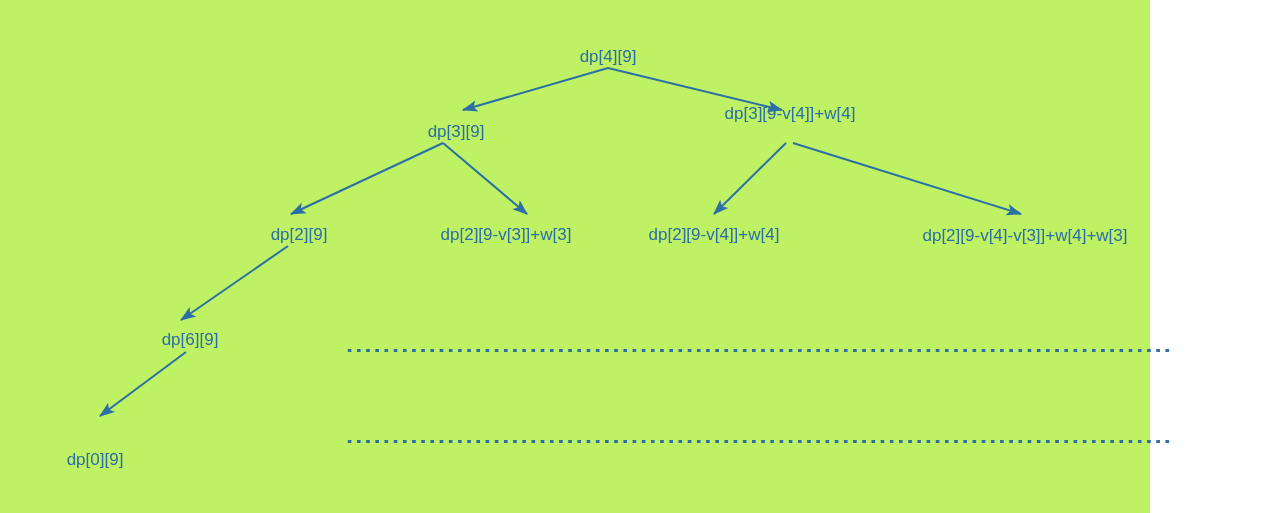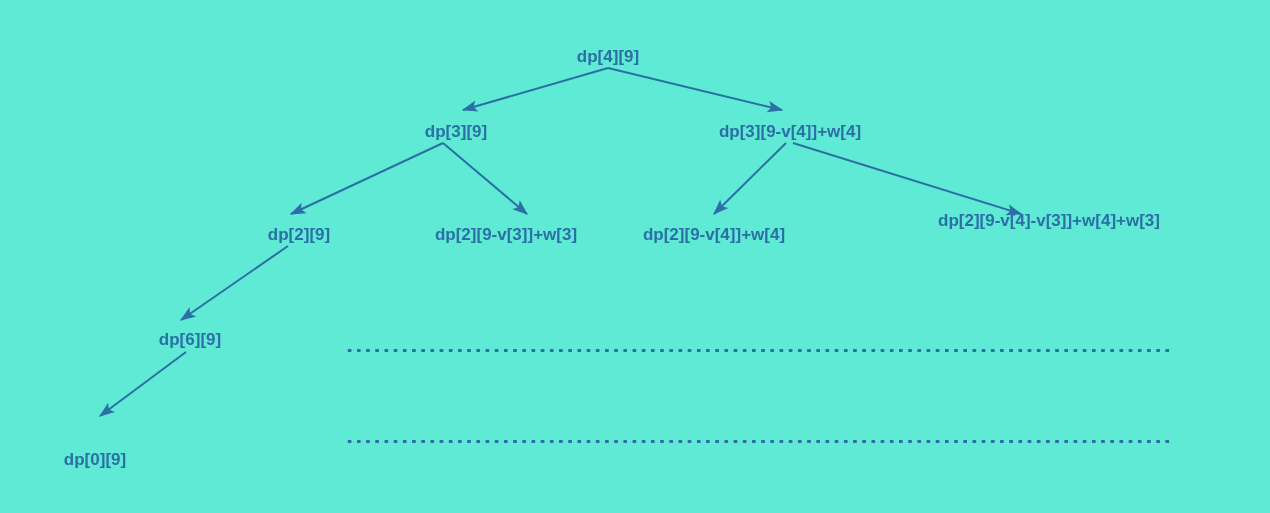--- a/index.html
+++ b/index.html
@@ -8,24 +8,23 @@
     background: #ffffff;
   }
   body {
     width: 1270px;
     height: 513px;
     font-family: "Liberation Sans", sans-serif;
     overflow: hidden;
   }
   #diagram-root {
     position: relative;
-    width: 1270px;
+    width: 1150px;
     height: 513px;
-    background: #5eead4;
-    font-weight: bold;
+    background: #bef264;
   }
   #edges-layer {
     position: absolute;
     left: 0;
     top: 0;
     width: 1270px;
     height: 513px;
   }
   .node-label {
     position: absolute;
@@ -65,25 +64,25 @@
         <line x1="786" y1="143" x2="714" y2="214" stroke="#2B6FA5" stroke-width="2" marker-end="url(#arrowhead)"></line>
         <line x1="793" y1="143" x2="1021" y2="214" stroke="#2B6FA5" stroke-width="2" marker-end="url(#arrowhead)"></line>
         <line x1="288" y1="246" x2="181" y2="320" stroke="#2B6FA5" stroke-width="2" marker-end="url(#arrowhead)"></line>
         <line x1="186" y1="352" x2="100" y2="416" stroke="#2B6FA5" stroke-width="2" marker-end="url(#arrowhead)"></line>
       </g>
   </svg>
 
   <div id="nodes-layer">
       <div class="node-label" style="left: 608px; top: 56px;">dp[4][9]</div>
       <div class="node-label" style="left: 456px; top: 131px;">dp[3][9]</div>
-      <div class="node-label" style="left: 790px; top: 131px;">dp[3][9-v[4]]+w[4]</div>
+      <div class="node-label" style="left: 790px; top: 113px;">dp[3][9-v[4]]+w[4]</div>
       <div class="node-label" style="left: 299px; top: 234px; text-align: center;">dp[2][9]</div>
       <div class="node-label" style="left: 506px; top: 234px;">dp[2][9-v[3]]+w[3]</div>
       <div class="node-label" style="left: 714px; top: 234px;">dp[2][9-v[4]]+w[4]</div>
-      <div class="node-label" style="left: 1025px; top: 220px; margin-left: 24px;">dp[2][9-v[4]-v[3]]+w[4]+w[3]</div>
+      <div class="node-label" style="left: 1025px; top: 235px;">dp[2][9-v[4]-v[3]]+w[4]+w[3]</div>
       <div class="node-label" style="left: 190px; top: 339px;">dp[6][9]</div>
       <div class="node-label" style="left: 95px; top: 434px; margin-top: 25px;">dp[0][9]</div>
     </div>
   <div id="rules-layer">
       <div class="dotted-rule" style="left: 345px; top: 348px; width: 828px;"></div>
       <div class="dotted-rule" style="left: 345px; top: 439px; width: 828px;"></div>
     </div>
 
 </div>
 

